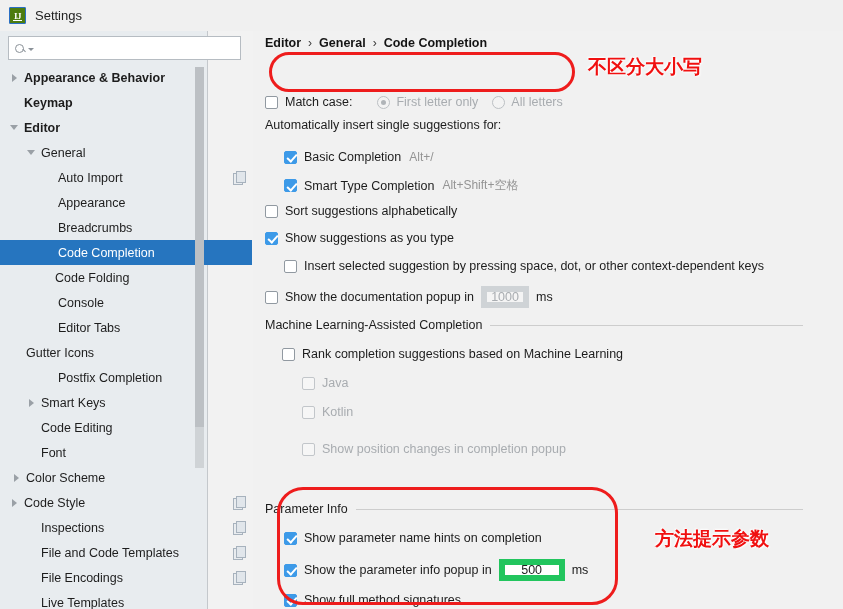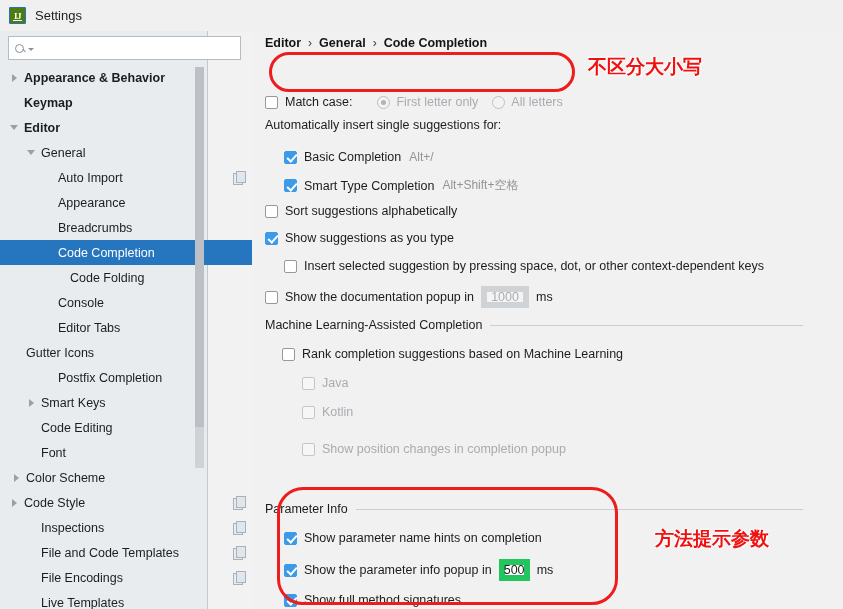--- a/index.html
+++ b/index.html
@@ -198,21 +198,21 @@
         <span class="tlabel">Appearance</span>
       </div>
       <div class="tree-item" style="padding-left: 44px;">
         <span class="tw"></span>
         <span class="tlabel">Breadcrumbs</span>
       </div>
       <div class="tree-item sel" style="padding-left: 44px;">
         <span class="tw"></span>
         <span class="tlabel">Code Completion</span>
       </div>
-      <div class="tree-item" style="padding-left: 56px;">
+      <div class="tree-item" style="padding-left: 41px;">
         <span class="tw"></span>
         <span class="tlabel">Code Folding</span>
       </div>
       <div class="tree-item" style="padding-left: 44px;">
         <span class="tw"></span>
         <span class="tlabel">Console</span>
       </div>
       <div class="tree-item" style="padding-left: 44px;">
         <span class="tw"></span>
         <span class="tlabel">Editor Tabs</span>
@@ -363,21 +363,21 @@
   </div>
 
   <div class="row" style="left:31px; top:500px;">
     <span class="cb checked"></span>
     <span>Show parameter name hints on completion</span>
   </div>
 
   <div class="row" style="left:31px; top:528px;">
     <span class="cb checked"></span>
     <span>Show the parameter info popup in</span>
-    <span class="numfield" style="width:31px;">500</span>
+    <span class="numfield" style="width:66px;">500</span>
     <span>ms</span>
   </div>
 
   <div class="row" style="left:31px; top:562px;">
     <span class="cb checked"></span>
     <span>Show full method signatures</span>
   </div>
 </div>
 
 <div class="redbox" style="left:269px; top:52px; width:306px; height:40px;"></div>

